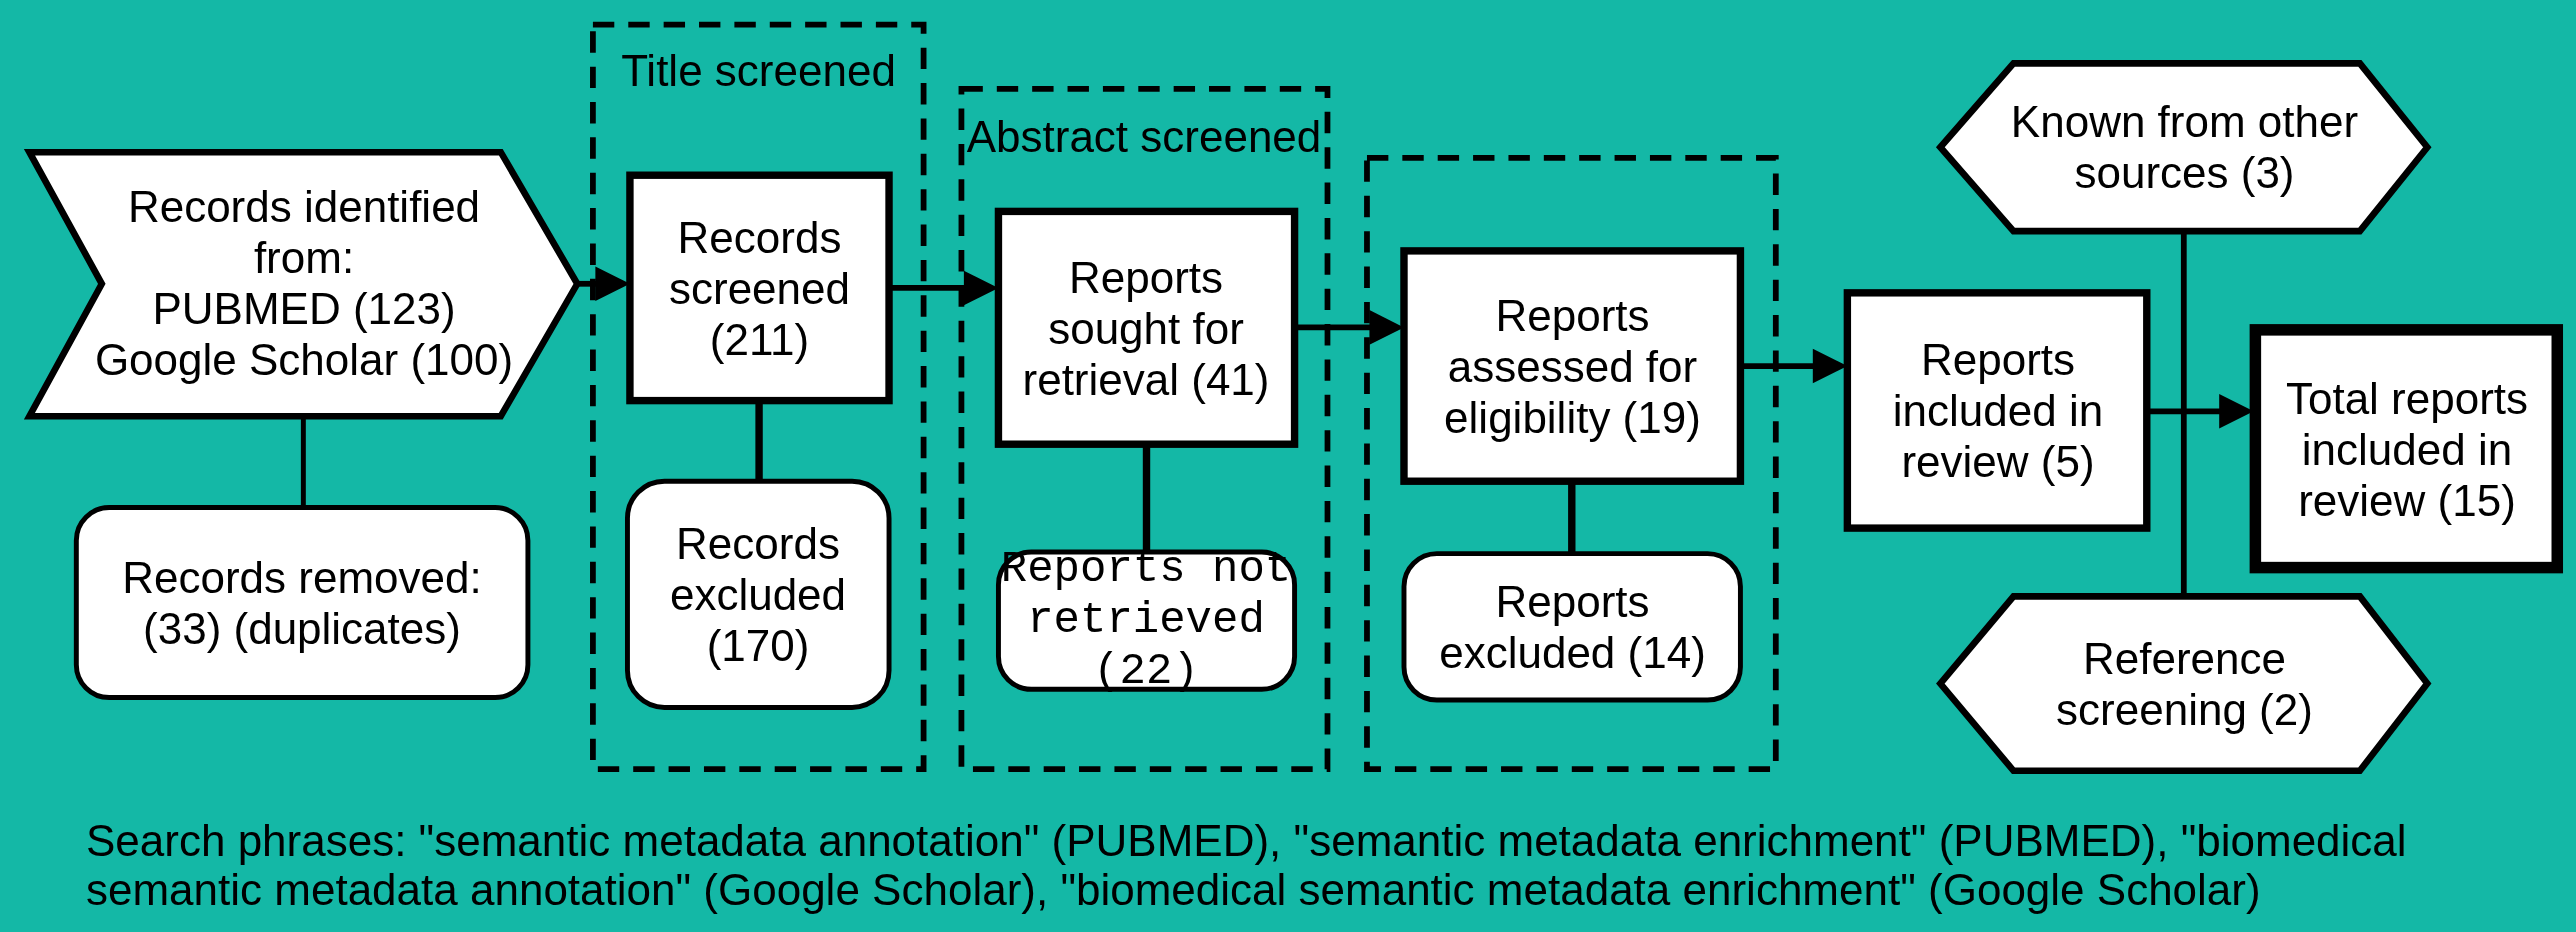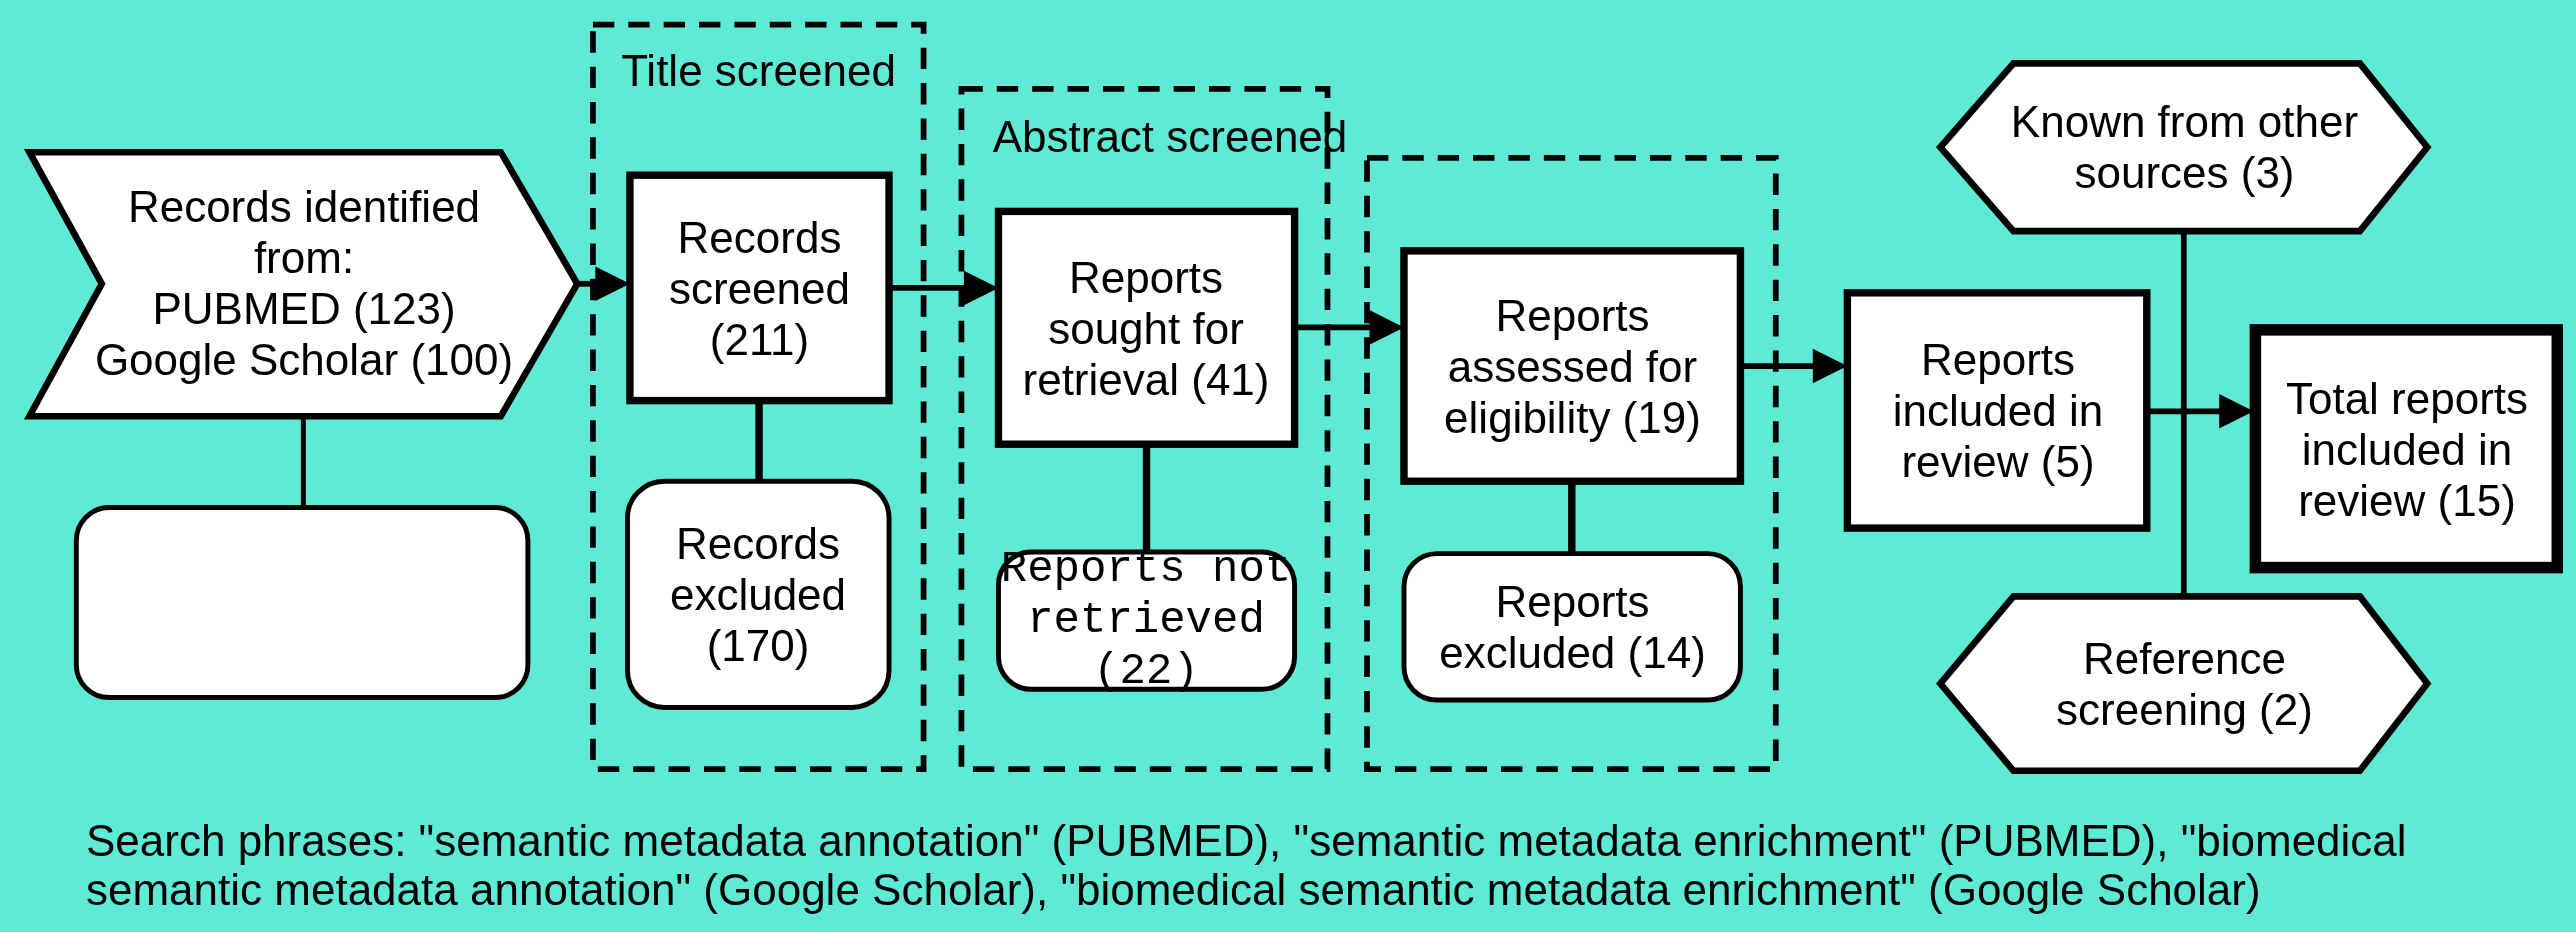--- a/index.html
+++ b/index.html
@@ -4,21 +4,21 @@
 <style>
   html, body {
     margin: 0;
     padding: 0;
     background: #ffffff;
   }
   #stage {
     position: relative;
     width: 2576px;
     height: 932px;
-    background: #5eead4;
+    background: #14b8a6;
     font-family: "Liberation Sans", sans-serif;
     color: #000000;
     overflow: hidden;
   }
   #shapes {
     position: absolute;
     left: 0;
     top: 0;
   }
   .label {
@@ -84,26 +84,28 @@
     <rect x="1213" y="671" width="360" height="167" rx="40" fill="#ffffff" stroke-width="6"></rect>
     <rect x="1706" y="305" width="409" height="280" fill="#ffffff" stroke-width="9"></rect>
     <rect x="1706" y="673" width="409" height="178" rx="40" fill="#ffffff" stroke-width="6"></rect>
     <rect x="2245" y="356" width="364" height="286" fill="#ffffff" stroke-width="9"></rect>
     <polygon points="2358,179 2447,77 2868,77 2950,179 2868,281 2447,281" fill="#ffffff" stroke-width="8"></polygon>
     <polygon points="2358,831 2447,725 2868,725 2950,831 2868,937 2447,937" fill="#ffffff" stroke-width="8"></polygon>
     <rect x="2741" y="401" width="367" height="289" fill="#ffffff" stroke-width="14"></rect>
   </svg>
 
   <div class="label" style="left:593px; top:43px; width:331px; height:54px;">Title screened</div>
-  <div class="label" style="left:961px; top:109px; width:366px; height:54px;margin-left:26px;">Abstract screened</div>
+  <div class="label" style="left:961px; top:109px; width:366px; height:54px;">Abstract screened</div>
 
   <div class="label" style="left:49px; top:171px; width:510px; height:224px;">Records identified
 from:
 PUBMED (123)
 Google Scholar (100)</div>
+  <div class="label" style="left:76px; top:508px; width:452px; height:190px;">Records removed:
+(33) (duplicates)</div>
   <div class="label" style="left:630px; top:175px; width:259px; height:226px;">Records
 screened
 (211)</div>
   <div class="label" style="left:627px; top:481px; width:262px; height:226px;">Records
 excluded
 (170)</div>
   <div class="label" style="left:998px; top:212px; width:296px; height:233px;">Reports
 sought for
 retrieval (41)</div>
   <div class="label" style="left:998px; top:552px; width:296px; height:137px;font-family:Liberation Mono, monospace;">Reports not

